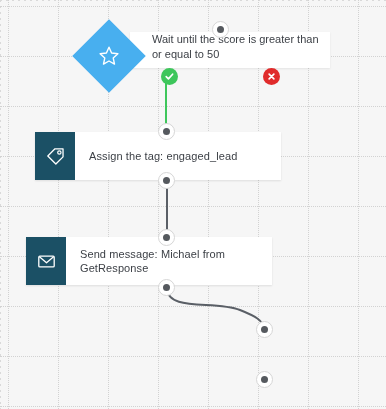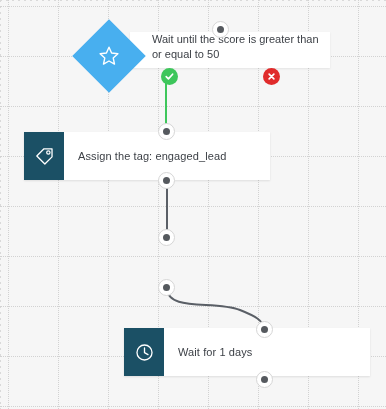--- a/index.html
+++ b/index.html
@@ -197,43 +197,43 @@
   </div>
 
   <div class="badge badge-no" style="left:263px; top:68px;">
     <span>
       <svg width="11" height="11" viewBox="0 0 12 12">
         <path d="M3.4 3.4 L8.6 8.6 M8.6 3.4 L3.4 8.6" fill="none" stroke="#ffffff" stroke-width="1.8" stroke-linecap="round"></path>
       </svg>
     </span>
   </div>
 
-  <div class="card" style="left:24px; top:132px; width:246px; height:48px;">
+  <div class="card" style="left:35px; top:132px; width:246px; height:48px;">
     <div class="card-icon">
       <svg width="21" height="21" viewBox="0 0 24 24">
         <path d="M3.2 11.4 L11.4 3.2 L20.6 3.2 L20.6 12.4 L12.4 20.6 Z" fill="none" stroke="#ffffff" stroke-width="1.5" stroke-linejoin="round"></path>
         <circle cx="16.4" cy="7.4" r="1.9" fill="none" stroke="#ffffff" stroke-width="1.4"></circle>
       </svg>
     </div>
     <div class="card-label">Assign the tag: engaged_lead</div>
   </div>
 
   <div class="dot" style="left:158px; top:123px;"></div>
   <div class="dot" style="left:158px; top:172px;"></div>
 
+  <div class="card" style="left:26px; top:237px; width:246px; height:48px;">
+    <div class="card-icon">
+      <svg width="21" height="21" viewBox="0 0 24 24">
+        <rect x="3.2" y="5.8" width="17.6" height="12.4" rx="1.2" fill="none" stroke="#ffffff" stroke-width="1.5"></rect>
+        <path d="M3.9 6.7 L12 13.4 L20.1 6.7" fill="none" stroke="#ffffff" stroke-width="1.5" stroke-linejoin="round"></path>
+      </svg>
+    </div>
+    <div class="card-label">Send message: Michael from GetResponse</div>
+  </div>
 
   <div class="dot" style="left:158px; top:229px;"></div>
   <div class="dot" style="left:158px; top:279px;"></div>
 
-  <div class="card" style="left:124px; top:328px; width:246px; height:48px;">
-    <div class="card-icon">
-      <svg width="21" height="21" viewBox="0 0 24 24">
-        <circle cx="12" cy="12" r="8.6" fill="none" stroke="#ffffff" stroke-width="1.5"></circle>
-        <path d="M12 6.8 L12 12.2 L16.0 14.4" fill="none" stroke="#ffffff" stroke-width="1.5" stroke-linecap="round" stroke-linejoin="round"></path>
-      </svg>
-    </div>
-    <div class="card-label">Wait for 1 days</div>
-  </div>
 
   <div class="dot" style="left:256px; top:321px;"></div>
   <div class="dot" style="left:256px; top:371px;"></div>
 
 </div>
 
 </body></html>

